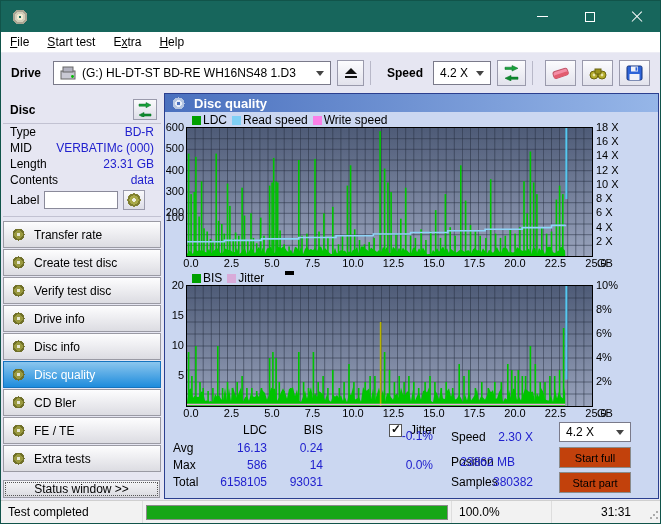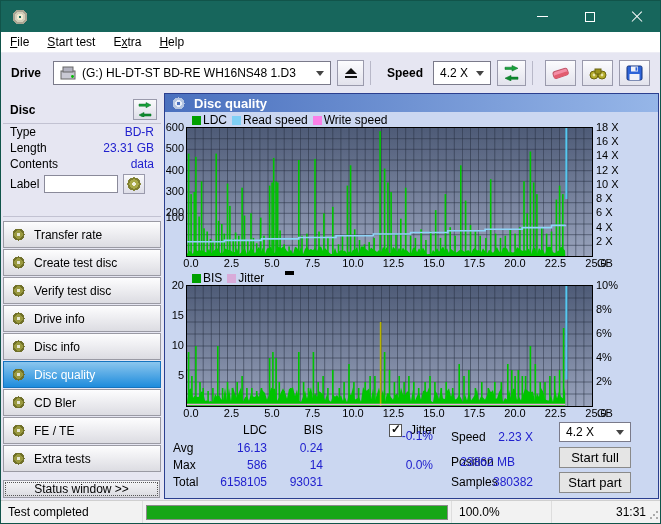--- a/index.html
+++ b/index.html
@@ -81,33 +81,33 @@
   .xrow .unit{width:auto;text-align:left}
 
   
   .stats{position:relative;height:76px;margin-top:1px;font-size:12px}
   .stats .cell{position:absolute;white-space:nowrap}
   .stats .num{color:#2121CE;text-align:right}
   .hdr{font-weight:normal}
   .checkbox{position:absolute;width:13px;height:13px;border:1px solid #555;background:#fff}
   .checkbox.checked::after{content:"✓";position:absolute;left:1px;top:-3px;font-size:12px;font-weight:bold;color:#111}
   .ctrl-select{position:absolute;left:394px;top:1px;width:72px;height:20px}
-  .btn{position:absolute;left:394px;width:72px;height:21px;border:1px solid #8A8A8A;background:#e5e5e5;
-    display:flex;align-items:center;justify-content:center;font-size:13px}
+  .btn{position:absolute;left:394px;width:72px;height:21px;border:1px solid #8A8A8A;background:#c2410c;
+    display:flex;align-items:center;justify-content:center;font-size:11px}
 
   
   .statusbar{position:absolute;left:0;bottom:0;width:661px;height:23px;background:#F2F2F2;border-top:1px solid #CFCFCF;
     display:flex;align-items:center}
   .sb{height:100%;display:flex;align-items:center;border-right:1px solid #DDD}
   .sb1{width:142px;padding-left:7px}
   .sb2{width:309px;padding:0 3px}
   .pbar{width:100%;height:15px;border:1px solid #8A8A8A;background:#fff}
   .pfill{height:100%;background:#17A617}
   .sb3{width:100px;padding-left:7px}
-  .sb4{flex:1;justify-content:flex-end;padding-right:16px;border-right:none}
+  .sb4{flex:1;justify-content:flex-end;padding-right:31px;border-right:none}
   .grip{position:absolute;right:3px;bottom:3px;width:10px;height:10px;
     background:
       radial-gradient(circle at 8px 2px,#AAA 0 1.2px,transparent 1.2px),
       radial-gradient(circle at 8px 8px,#AAA 0 1.2px,transparent 1.2px),
       radial-gradient(circle at 2px 8px,#AAA 0 1.2px,transparent 1.2px),
       radial-gradient(circle at 5px 5px,#AAA 0 1.2px,transparent 1.2px)}
 </style>
 </head>
 <body>
 
@@ -199,20 +199,24 @@
         <div class="iconbtn">
           <svg width="16" height="15">
               <path d="M2 4 h7 v-3 l5 5 -5 5 v-3 h-7 z" fill="#19A33C" stroke="#0A7226" stroke-width=".7" transform="scale(1,0.52)"></path>
               <path d="M14 23 h-7 v-3 l-5 5 5 5 v-3 h7 z" fill="#0E8A2E" stroke="#0A7226" stroke-width=".7" transform="scale(1,0.52)"></path>
             </svg>
         </div>
       </div>
       <div class="drow">
           <span>Type</span>
           <span class="v">BD-R</span>
+        </div>
+      <div class="drow">
+          <span>MID</span>
+          <span class="v">VERBATIMc (000)</span>
         </div>
       <div class="drow">
           <span>Length</span>
           <span class="v">23.31 GB</span>
         </div>
       <div class="drow">
           <span>Contents</span>
           <span class="v">data</span>
         </div>
       <div class="lrow">
@@ -691,21 +695,21 @@
       <span class="cell" style="left:8px;top:37px">Max</span>
       <span class="cell num" style="left:40px;top:37px;width:62px">586</span>
       <span class="cell num" style="left:112px;top:37px;width:46px">14</span>
       <span class="cell num" style="left:180px;top:37px;width:88px">0.0%</span>
 
       <span class="cell" style="left:8px;top:54px">Total</span>
       <span class="cell num" style="left:40px;top:54px;width:62px">6158105</span>
       <span class="cell num" style="left:112px;top:54px;width:46px">93031</span>
 
       <span class="cell" style="left:286px;top:9px">Speed</span>
-      <span class="cell num" style="left:302px;top:9px;width:66px">2.23 X</span>
+      <span class="cell num" style="left:302px;top:9px;width:66px">2.30 X</span>
       <span class="cell" style="left:286px;top:34px">Position</span>
       <span class="cell num" style="left:284px;top:34px;width:66px">23862 MB</span>
       <span class="cell" style="left:286px;top:54px">Samples</span>
       <span class="cell num" style="left:302px;top:54px;width:66px">380382</span>
 
       <div class="combo ctrl-select">
         <span>4.2 X</span>
         <span class="chev"></span>
       </div>
       <div class="btn" style="top:26px">Start full</div>

